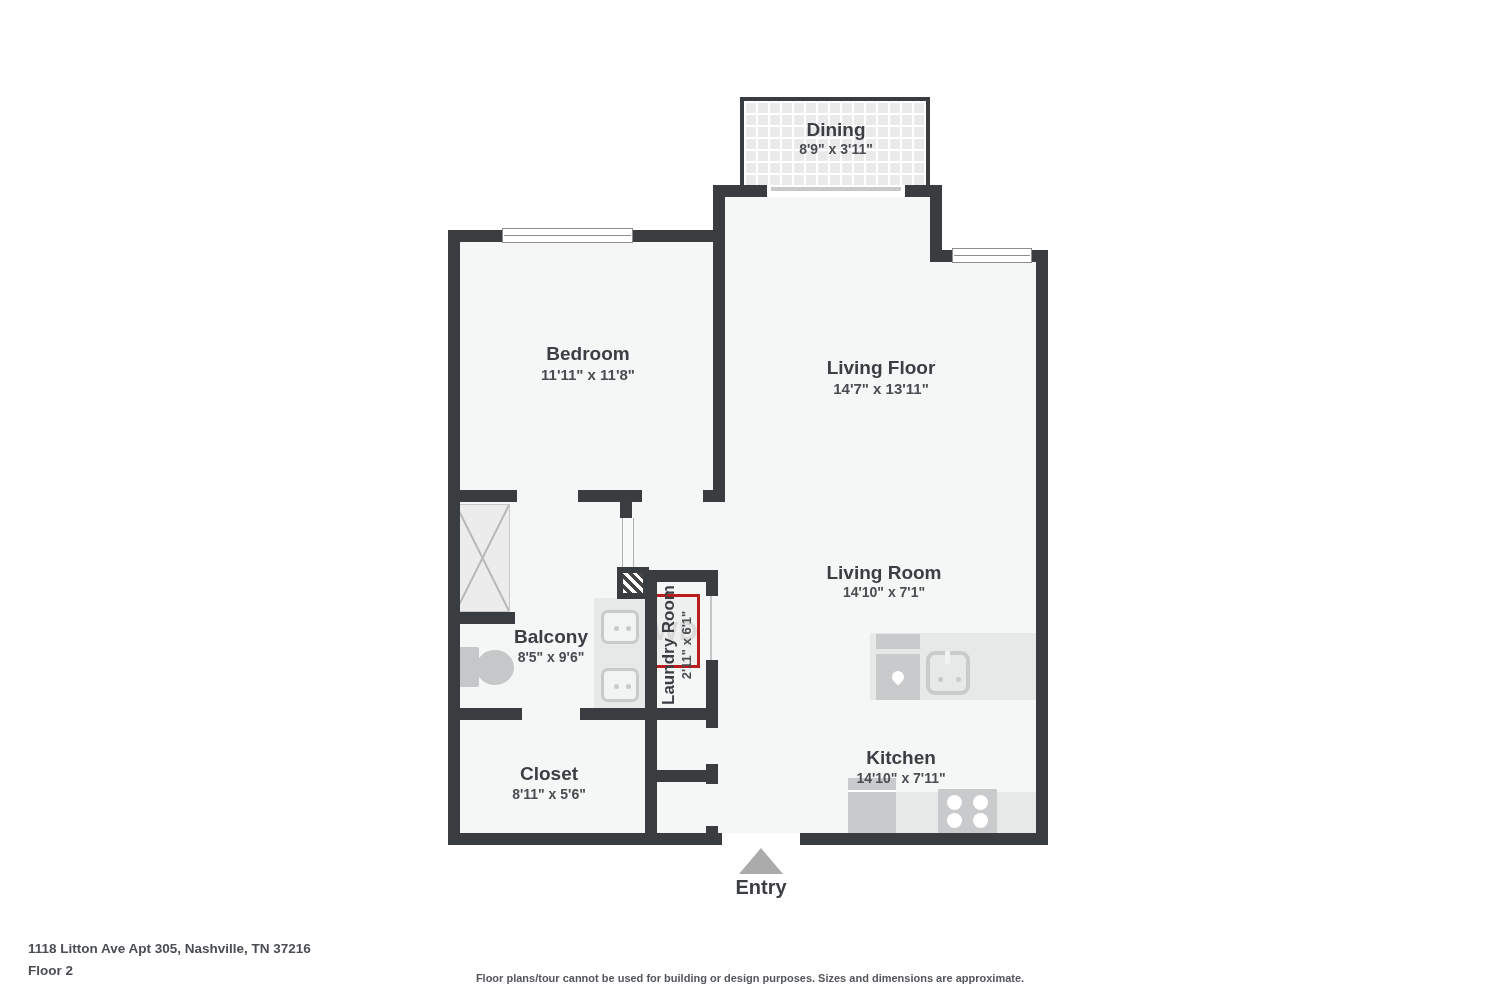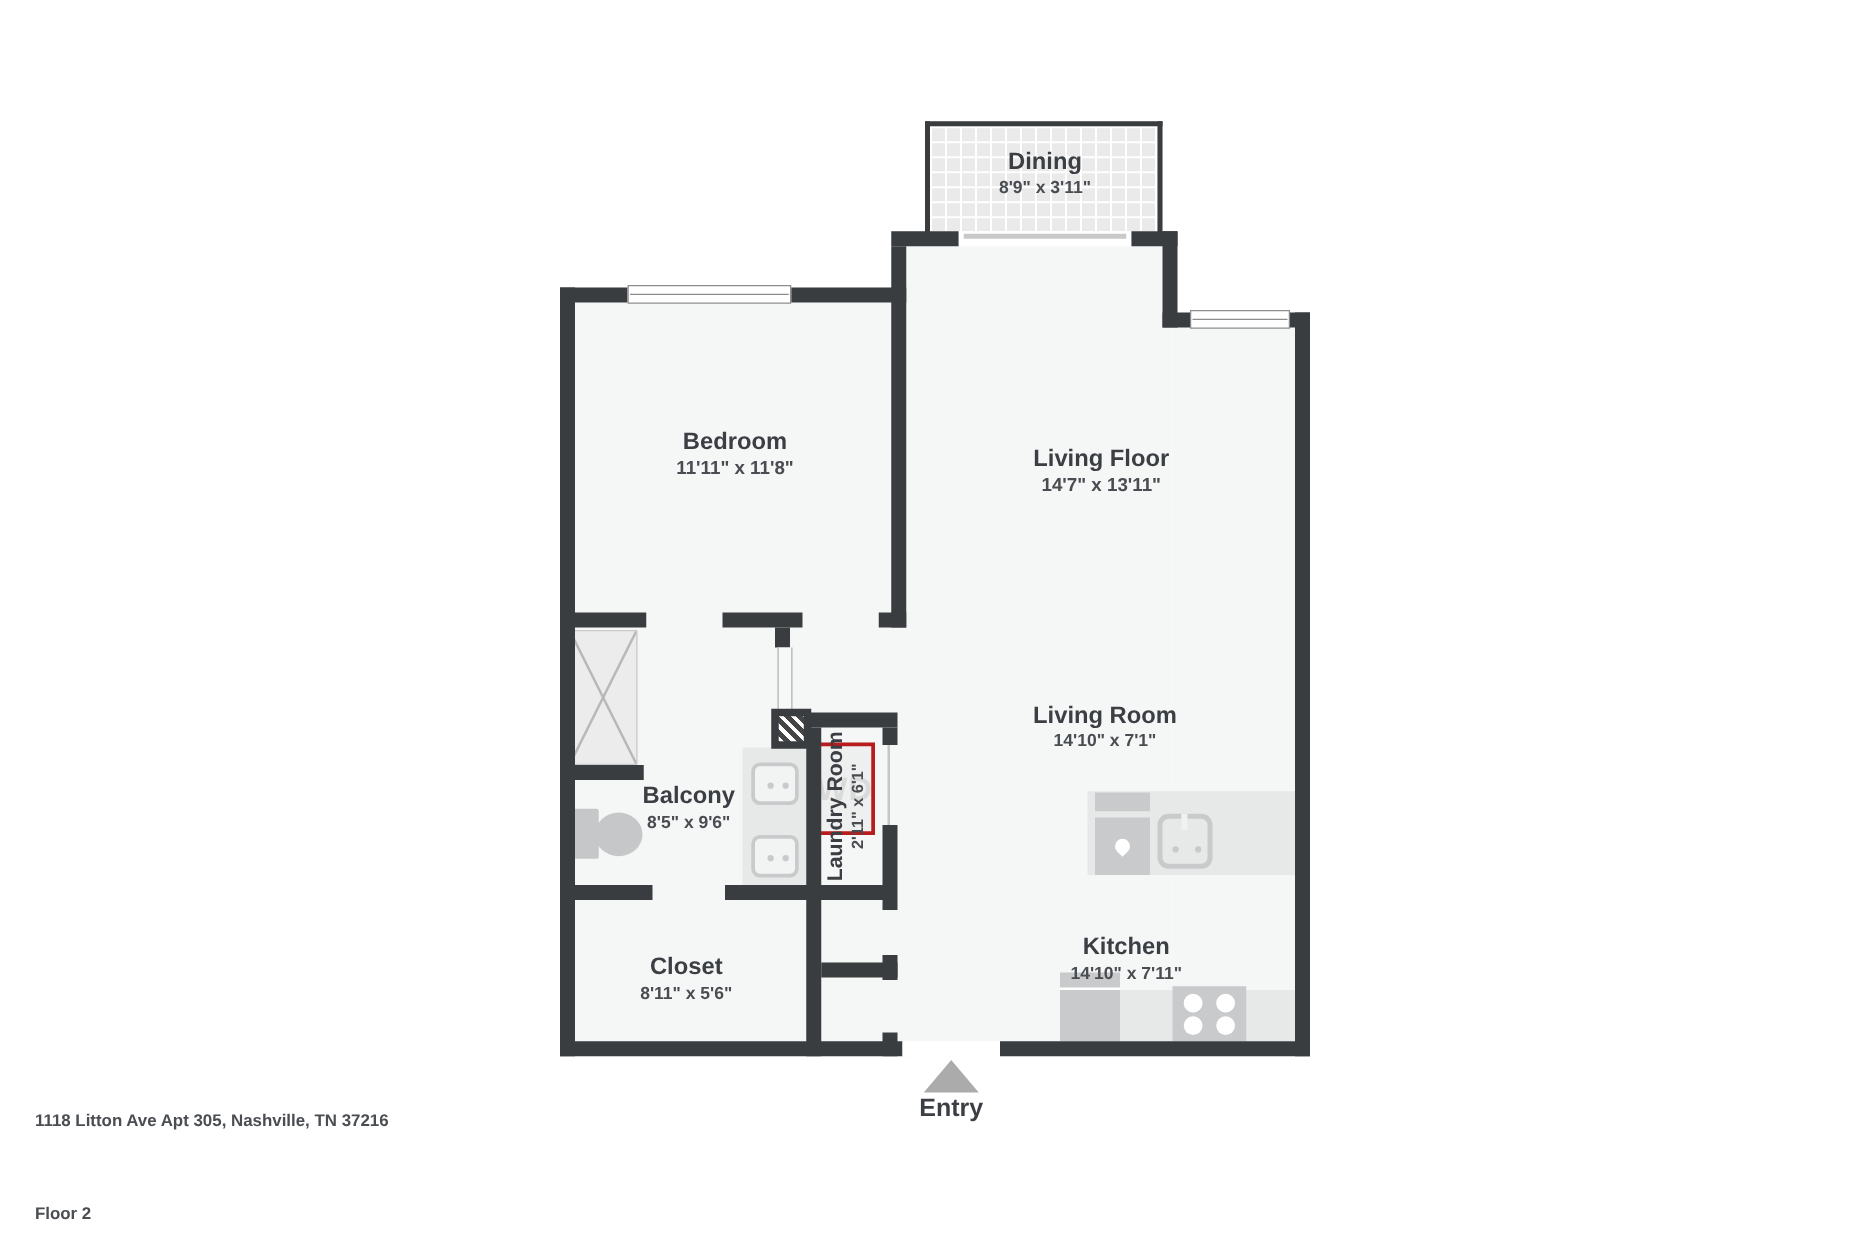--- a/index.html
+++ b/index.html
@@ -158,16 +158,17 @@
 
   <div class="name" style="left:549px;top:763px;">Closet</div>
   <div class="dims" style="left:549px;top:786px;">8'11" x 5'6"</div>
 
   <div class="name" style="left:901px;top:747px;">Kitchen</div>
   <div class="dims" style="left:901px;top:770px;">14'10" x 7'11"</div>
 
   <div class="tri" style="left:739px;top:848px;"></div>
   <div class="entry-label" style="left:761px;top:876px;">Entry</div>
 
-  <div class="addr" style="top:889px;">1118 Litton Ave Apt 305, Nashville, TN 37216</div>
+  <div class="addr" style="top:941px;">1118 Litton Ave Apt 305, Nashville, TN 37216</div>
   <div class="addr" style="top:963px;">Floor 2</div>
+  <div class="disclaimer">Floor plans/tour cannot be used for building or design purposes. Sizes and dimensions are approximate.</div>
 
 </div>
 
 </body></html>

